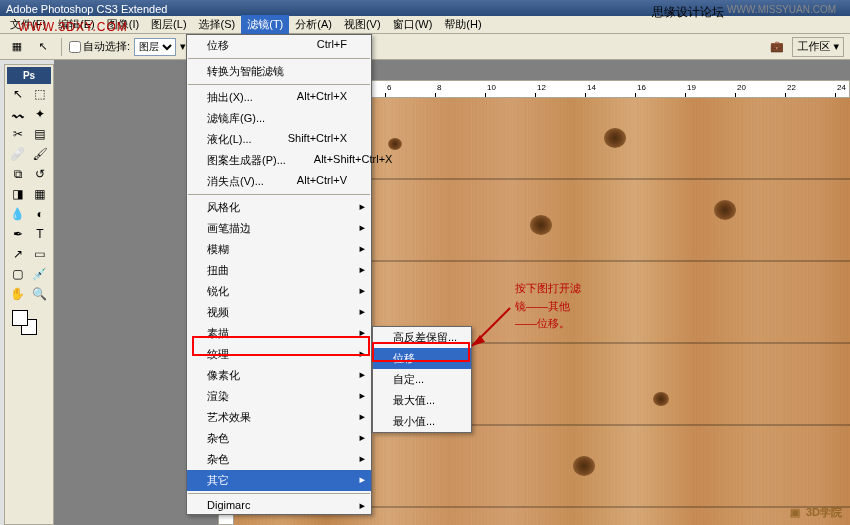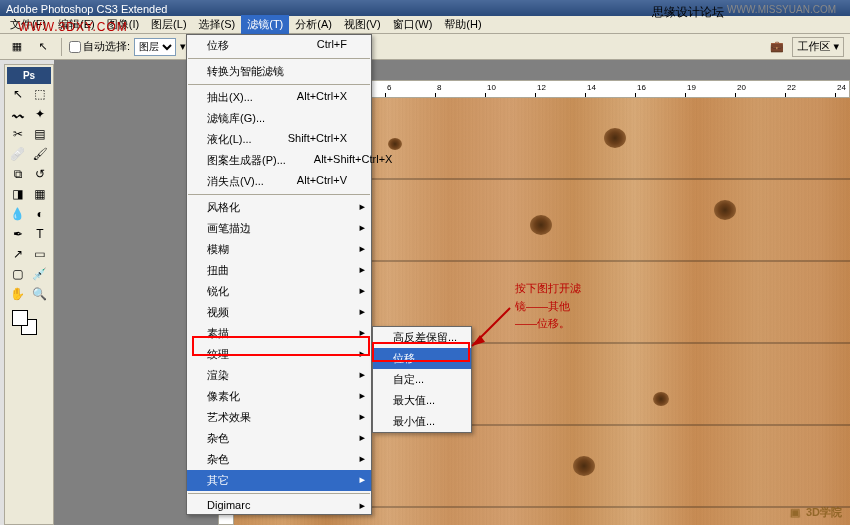--- a/index.html
+++ b/index.html
@@ -230,24 +230,24 @@
   <div class="menu-item arrow">
       <span>视频</span>
     </div>
   <div class="menu-item arrow">
       <span>素描</span>
     </div>
   <div class="menu-item arrow">
       <span>纹理</span>
     </div>
   <div class="menu-item arrow">
+      <span>像素化</span>
+    </div>
+  <div class="menu-item arrow">
       <span>渲染</span>
-    </div>
-  <div class="menu-item arrow">
-      <span>像素化</span>
     </div>
   <div class="menu-item arrow">
       <span>艺术效果</span>
     </div>
   <div class="menu-item arrow">
       <span>杂色</span>
     </div>
   <div class="menu-item arrow">
       <span>杂色</span>
     </div>

